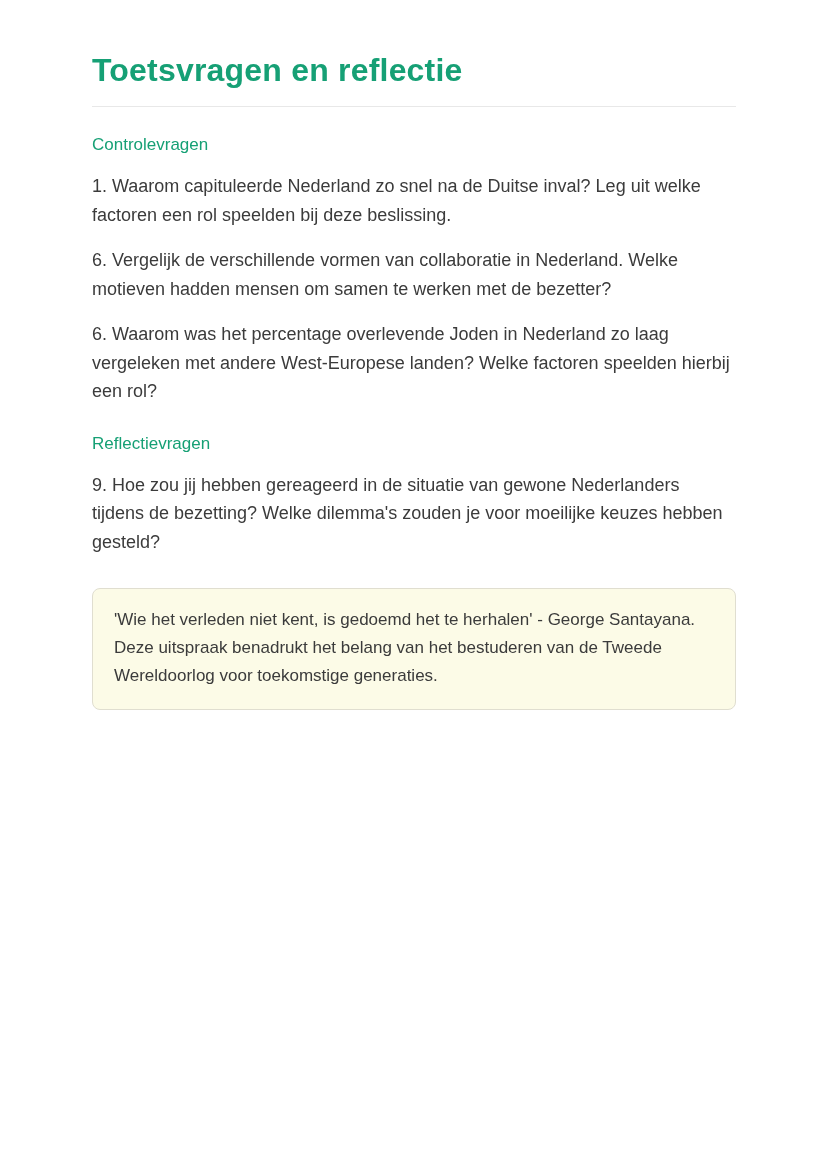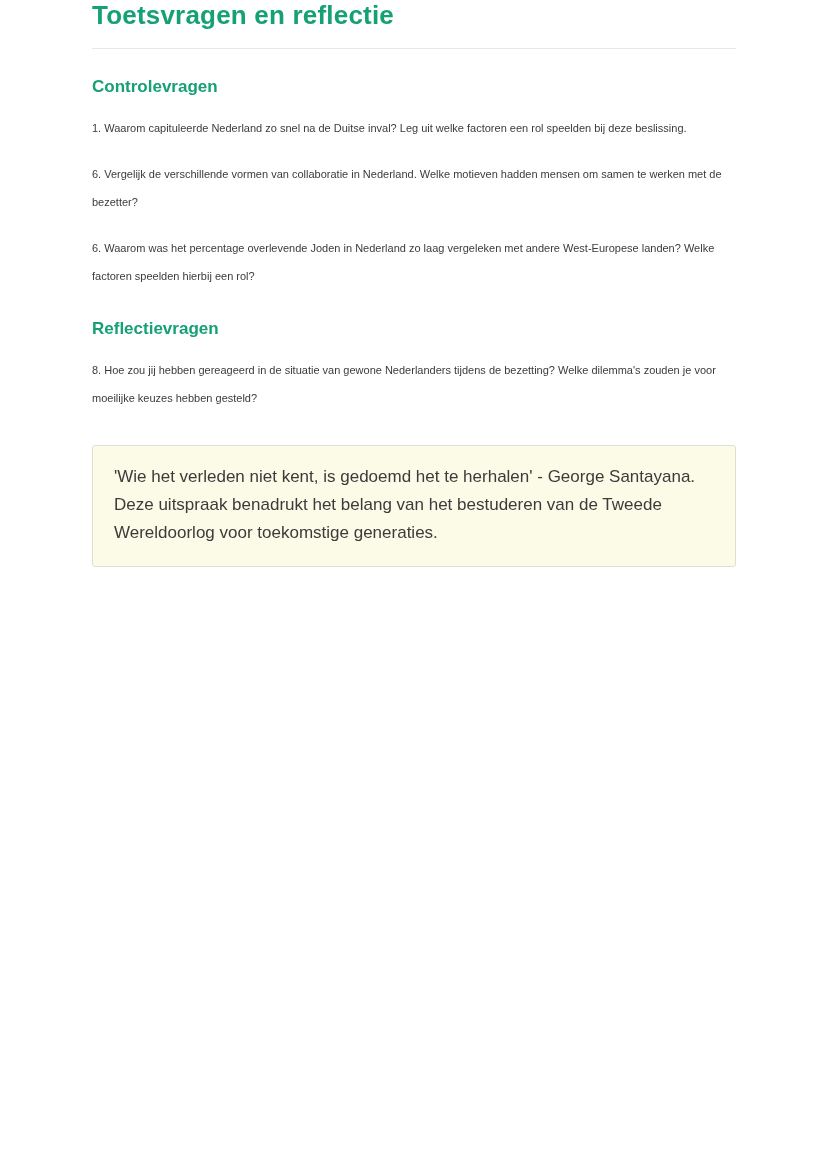--- a/index.html
+++ b/index.html
@@ -14,51 +14,52 @@
     background: #ffffff;
     font-family: "Liberation Sans", "DejaVu Sans", sans-serif;
     overflow: hidden;
   }
 
   .content {
     padding: 0 92px;
   }
 
   h1.doc-title {
-    font-size: 26px;
+    padding-top: 52px;
+    font-size: 32px;
     font-weight: 700;
     color: #16a075;
     letter-spacing: 0.2px;
   }
 
   hr.title-divider {
     border: none;
     border-top: 1px solid #e8e8e8;
     margin-top: 17px;
   }
 
   h2.section-heading {
     margin-top: 28px;
     font-size: 17px;
-    font-weight: 700;
+    font-weight: 400;
     color: #16a075;
   }
 
   p.question {
     margin-top: 17px;
-    font-size: 11px;
+    font-size: 18px;
     line-height: 28.5px;
     color: #3b3b3b;
   }
 
   .quote-box {
     margin-top: 32px;
     background: #fcfbe7;
     border: 1px solid #e0ded0;
-    border-radius: 3px;
+    border-radius: 8px;
     padding: 17px 30px 19px 21px;
   }
 
   .quote-box p.quote-text {
     font-size: 17px;
     line-height: 28px;
     color: #3b3b3b;
   }
 </style>
 </head>
@@ -75,21 +76,21 @@
 
     <p class="question">1. Waarom capituleerde Nederland zo snel na de Duitse inval? Leg uit welke factoren een rol speelden bij deze beslissing.</p>
 
     <p class="question">6. Vergelijk de verschillende vormen van collaboratie in Nederland. Welke motieven hadden mensen om samen te werken met de bezetter?</p>
 
 
     <p class="question">6. Waarom was het percentage overlevende Joden in Nederland zo laag vergeleken met andere West-Europese landen? Welke factoren speelden hierbij een rol?</p>
 
     <h2 class="section-heading">Reflectievragen</h2>
 
-    <p class="question">8. Hoe zou jij hebben gereageerd in de situatie van gewone Nederlanders tijdens de bezetting? Welke dilemma's zouden je voor moeilijke keuzes hebben gesteld?</p>
+    <p class="question">9. Hoe zou jij hebben gereageerd in de situatie van gewone Nederlanders tijdens de bezetting? Welke dilemma's zouden je voor moeilijke keuzes hebben gesteld?</p>
 
 
     <div class="quote-box">
       <p class="quote-text">'Wie het verleden niet kent, is gedoemd het te herhalen' - George Santayana. Deze uitspraak benadrukt het belang van het bestuderen van de Tweede Wereldoorlog voor toekomstige generaties.</p>
     </div>
 
   </div>
 </div>
 
 </body></html>

